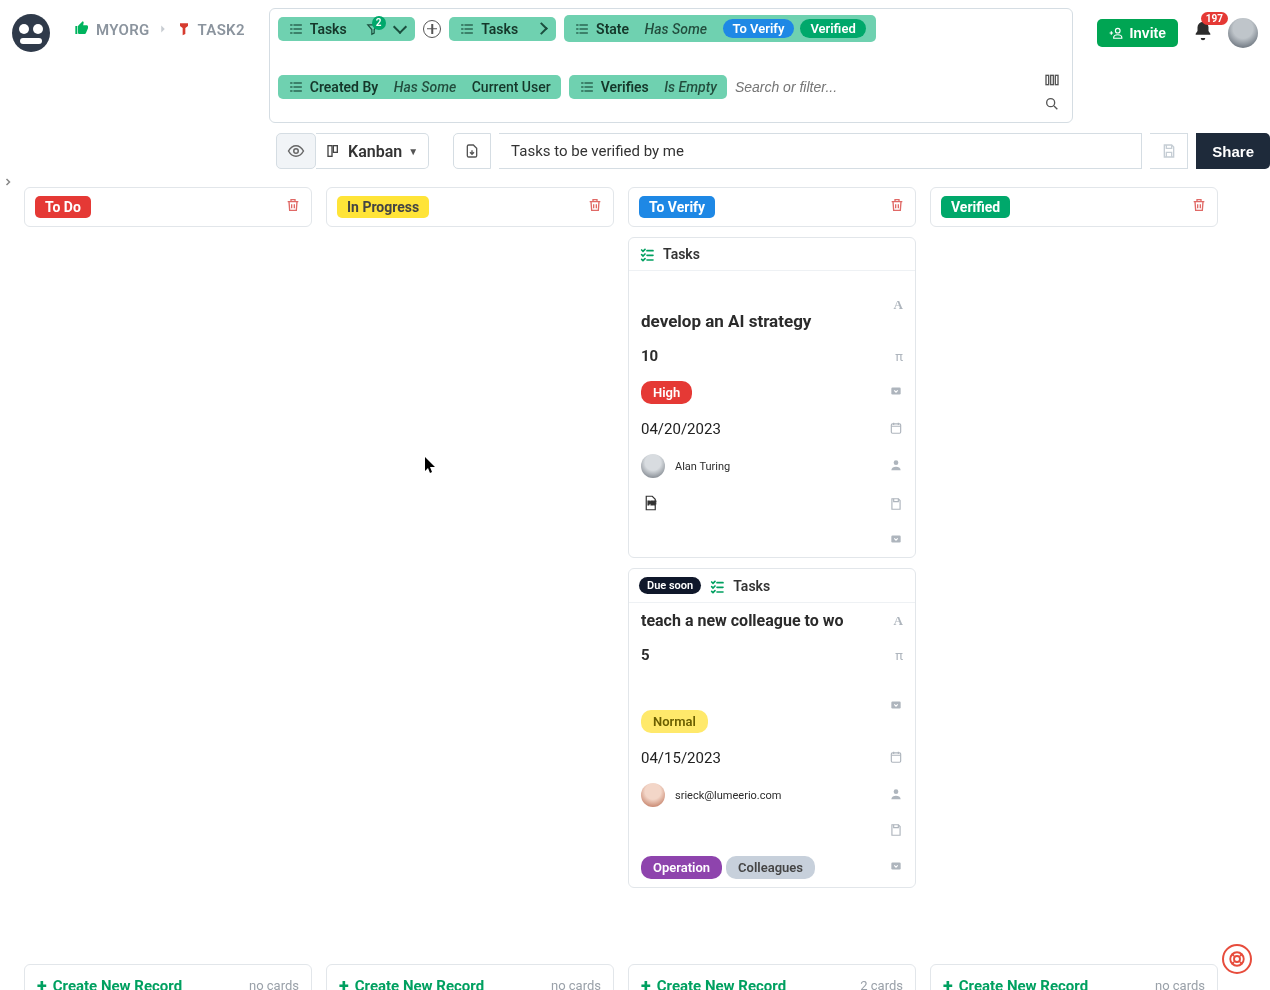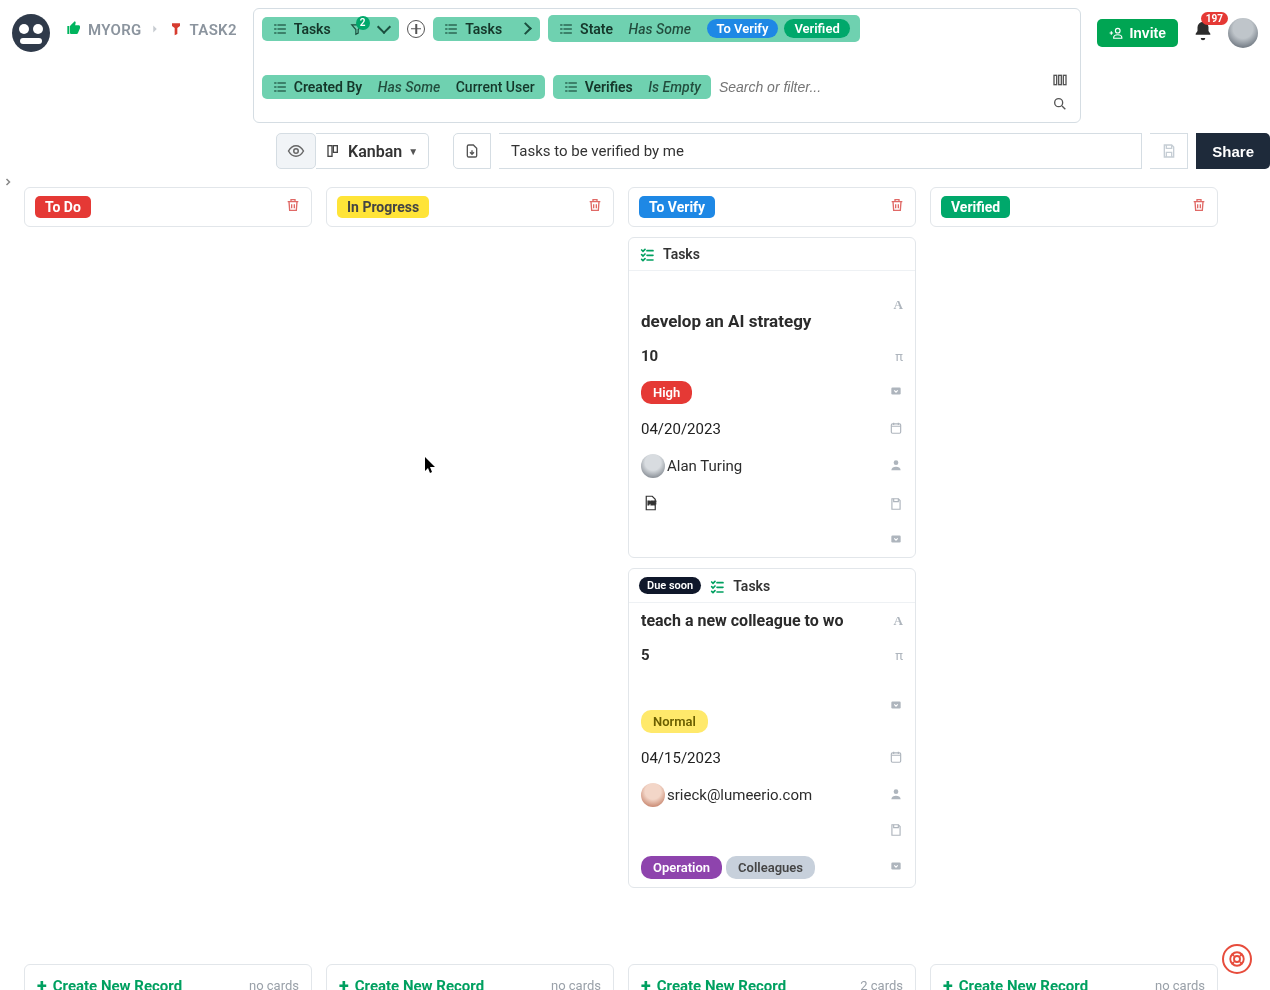--- a/index.html
+++ b/index.html
@@ -1,19 +1,19 @@
 <!DOCTYPE html>
 <html><head>
 <meta charset="utf-8">
 <style>
 * { box-sizing: border-box; margin: 0; padding: 0; }
 body { font-family: -apple-system, BlinkMacSystemFont, "Segoe UI", Roboto, sans-serif; background: #fff; color: #2c2c2c; width: 1270px; height: 990px; overflow: hidden; position: relative; }
 
 
-.topbar { display: flex; align-items: flex-start; padding: 8px 12px 0 12px; gap: 16px; }
+.topbar { display: flex; align-items: flex-start; padding: 8px 12px 0 12px; gap: 24px; }
 .logo { width: 38px; height: 38px; border-radius: 50%; background: #2f3a4a; position: relative; margin-top: 6px; flex-shrink:0;}
 .logo::before { content:""; position:absolute; left:7px; top:10px; width:10px; height:10px; border-radius:50%; background:#fff;}
 .logo::after { content:""; position:absolute; right:7px; top:10px; width:10px; height:10px; border-radius:50%; background:#fff;}
 .logo .mustache{position:absolute; left:8px; right:8px; bottom:8px; height:6px; background:#fff; border-radius:3px;}
 
 .breadcrumb { display:flex; align-items:center; gap:6px; margin-top:12px; flex-shrink:0;}
 .breadcrumb .org { color:#8b949e; font-weight:600; font-size:15px; letter-spacing:0.3px;}
 .thumb-icon { color:#00b45e; font-size:16px;}
 .chev-sep { color:#c7ccd1; font-size:16px; }
 .proj-icon { width:16px; height:16px; display:inline-flex; align-items:center; justify-content:center;}
@@ -71,21 +71,21 @@
 .card-head{ display:flex; align-items:center; gap:8px; padding:8px 10px; border-bottom:1px solid #eef1f4;}
 .card-head .tasks-lab{font-size:14px; font-weight:600; color:#333;}
 .card-row{ display:flex; align-items:center; justify-content:space-between; padding:8px 12px;}
 .card-row + .card-row{ }
 .card-title{ font-size:17px; font-weight:700; color:#2b2b2b;margin-top:32px;}
 .card-title-sm{font-size:16px;font-weight:700;color:#2b2b2b; white-space:nowrap; overflow:hidden; text-overflow:clip; max-width:210px;}
 .row-icon{ color:#aeb5bd; font-size:13px;}
 .row-icon svg{width:14px;height:14px;}
 .card-num{font-size:15px;font-weight:700;}
 .card-date{font-size:15px;color:#222;}
-.assignee{display:flex;align-items:center;gap:2px;font-size:15px;}
+.assignee{display:flex;align-items:center;gap:10px;font-size:11px;}
 .mini-avatar{width:24px;height:24px;border-radius:50%;background:radial-gradient(circle at 50% 35%, #d8dce0 40%, #898f96 80%);}
 .mini-avatar.f{background:radial-gradient(circle at 50% 35%, #f3d6c8 40%, #c98972 80%);}
 
 .col-foot{ border:1px solid #e2e6ea; border-radius:6px; background:#fff; padding:10px 12px; display:flex; align-items:center; justify-content:space-between; margin-top:8px;}
 .create-link{color:#00a060; font-weight:700; font-size:15px; display:flex; align-items:center; gap:6px;}
 .count-text{color:#9aa1a9; font-size:13px;}
 
 .board-wrap{position:relative;height:calc(100% - 140px);}
 .cols-area{position:absolute;top:0;left:0;right:0;bottom:60px;display:flex;gap:14px;padding:18px 24px 0 24px;}
 .footers-area{position:absolute;left:0;right:0;bottom:12px;display:flex;gap:14px;padding:0 24px;}

